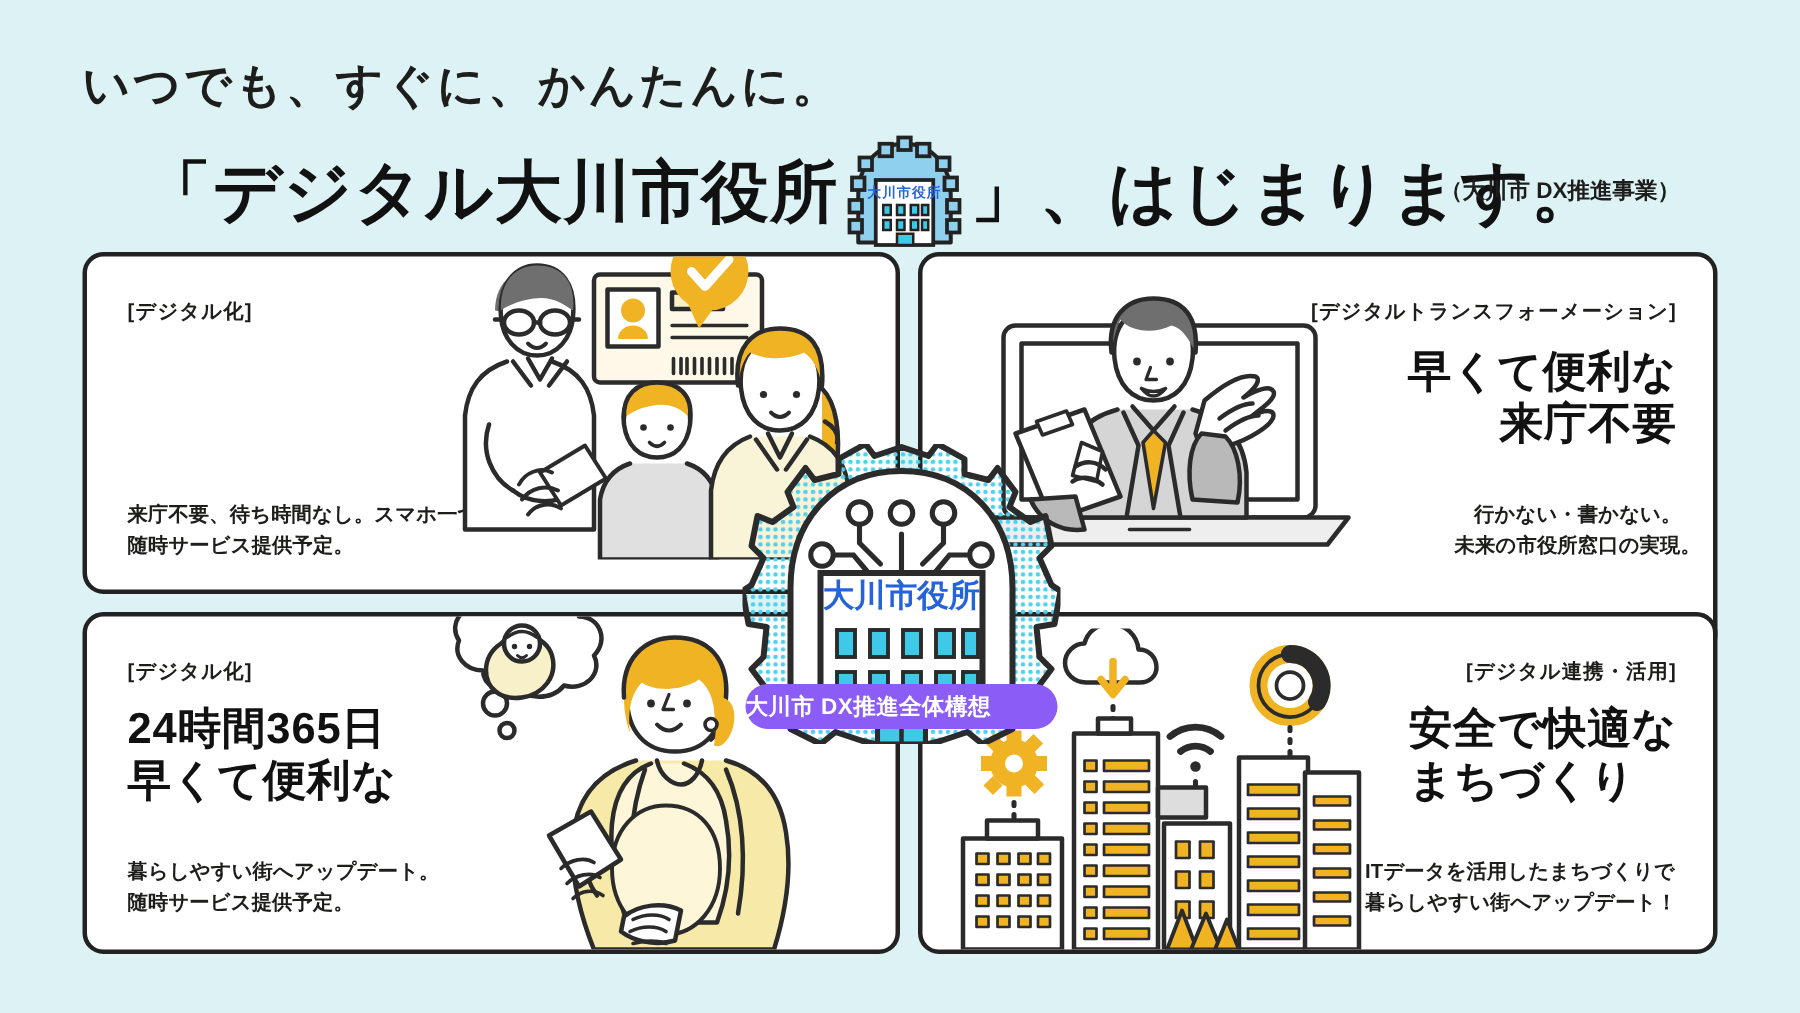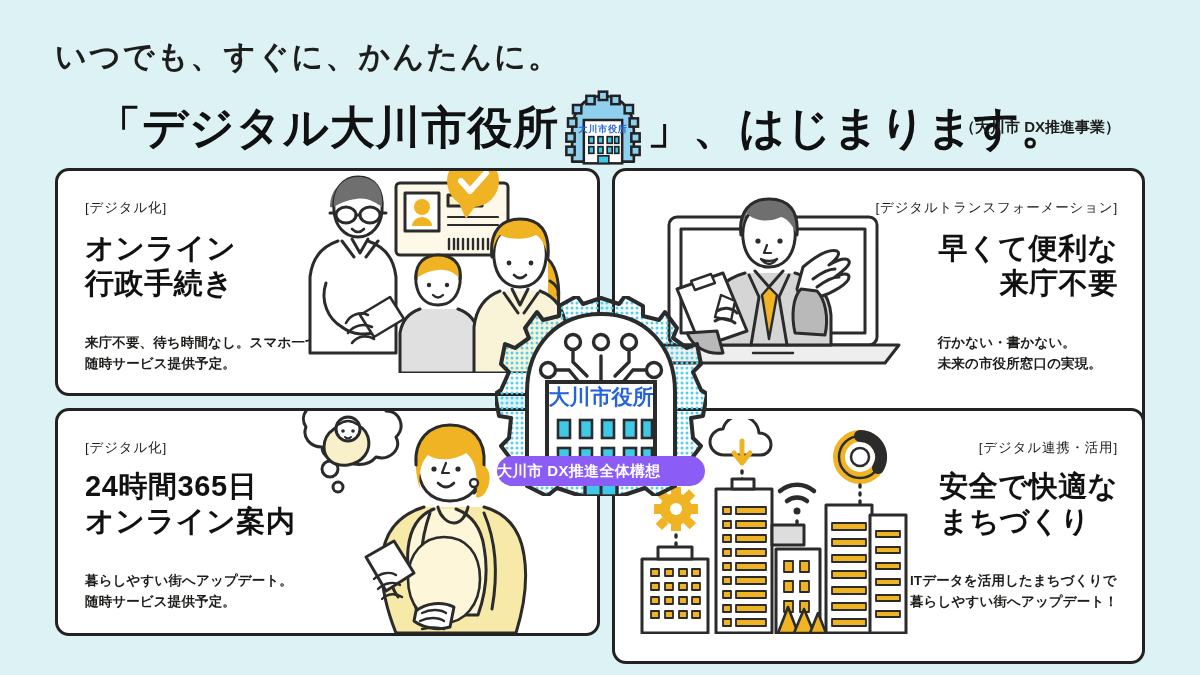--- a/index.html
+++ b/index.html
@@ -33,43 +33,43 @@
 
   
   .panel{
     position:absolute;background:#fff;
     border:3px solid #222;border-radius:14px;
     box-sizing:border-box;overflow:hidden;
   }
   #panel-tl{left:55px;top:168px;width:545px;height:228px;}
   #panel-tr{left:612px;top:168px;width:533px;height:269px;}
   #panel-bl{left:55px;top:408px;width:545px;height:228px;}
-  #panel-br{left:612px;top:408px;width:533px;height:256px;}
+  #panel-br{left:612px;top:408px;width:533px;height:228px;}
 
   .tag{
-    position:absolute;font-size:13.5px;font-weight:400;
+    position:absolute;font-size:13.5px;font-weight:700;
     letter-spacing:.06em;white-space:nowrap;color:#1d1d1b;
   }
   .ptitle{
     position:absolute;font-size:29px;font-weight:700;
     line-height:1.22;letter-spacing:.02em;white-space:pre-line;color:#111;
   }
   .pdesc{
     position:absolute;font-size:13.5px;font-weight:700;
     line-height:1.55;letter-spacing:.01em;white-space:pre-line;color:#1d1d1b;
   }
 
   
   #panel-tl .tag{left:27px;top:28px;}
   #panel-tl .ptitle{left:27px;top:60px;}
   #panel-tl .pdesc{left:27px;top:162px;}
 
   #panel-tr .tag{right:24px;top:28px;}
   #panel-tr .ptitle{right:24px;top:60px;text-align:right;}
-  #panel-tr .pdesc{right:40px;top:162px;text-align:left;}
+  #panel-tr .pdesc{right:8px;top:162px;text-align:center;}
 
   #panel-bl .tag{left:27px;top:28px;}
   #panel-bl .ptitle{left:27px;top:58px;}
   #panel-bl .pdesc{left:27px;top:160px;}
 
   #panel-br .tag{right:24px;top:28px;}
   #panel-br .ptitle{right:24px;top:58px;text-align:left;}
   #panel-br .pdesc{right:24px;top:160px;}
 
   .art{position:absolute;}
@@ -133,22 +133,20 @@
         </svg>
       </span>
       <span>」、はじまります。</span>
     </div>
 
     <div class="hdr-note">（大川市 DX推進事業）</div>
   </div>
 
   <div class="panel" id="panel-tl">
     <div class="tag">[デジタル化]</div>
-    <div class="ptitle">オンライン
-行政手続き</div>
     <div class="pdesc">来庁不要、待ち時間なし。スマホ一つで簡単に。
 随時サービス提供予定。</div>
     <div class="art" id="art-tl">
       <svg viewBox="0 0 300 210" width="300" height="210">
         <g fill="none" stroke="#2b2b2b" stroke-width="3" stroke-linecap="round" stroke-linejoin="round">
 
           <rect x="88" y="20" width="112" height="72" rx="4" fill="#fdf8e8"></rect>
           <rect x="97" y="30" width="34" height="38" fill="#fff"></rect>
           <circle cx="114" cy="44" r="8" fill="#f0b323" stroke="none"></circle>
           <path d="M104 63 a10 9 0 0 1 20 0z" fill="#f0b323" stroke="none"></path>
@@ -249,21 +247,21 @@
           <path d="M188 96 c8 -6 16 -10 22 -10 M192 104 c8 -6 16 -10 22 -10"></path>
           <path d="M176 106 c-8 8 -10 26 -6 44 l30 2 c4 -18 0 -36 -8 -44z" fill="#b9b9b9"></path>
         </g>
       </svg>
     </div>
   </div>
 
   <div class="panel" id="panel-bl">
     <div class="tag">[デジタル化]</div>
     <div class="ptitle">24時間365日
-オンライン案内</div>
+早くて便利な</div>
     <div class="pdesc">暮らしやすい街へアップデート。
 随時サービス提供予定。</div>
     <div class="art" id="art-bl">
       <svg viewBox="0 0 300 230" width="300" height="230">
         <g fill="none" stroke="#2b2b2b" stroke-width="3" stroke-linecap="round" stroke-linejoin="round">
 
           <path d="M34 40 c-12 0 -20 -10 -16 -20 c-8 -12 4 -26 18 -22 c4 -12 22 -16 32 -6 c12 -10 30 -2 30 12 c14 0 20 16 10 26 c6 12 -6 24 -20 20 c-8 10 -26 10 -32 0 c-10 6 -22 0 -22 -10z" fill="#fff"></path>
           <circle cx="42" cy="62" r="8" fill="#fff"></circle>
           <circle cx="50" cy="80" r="5" fill="#fff"></circle>
 

